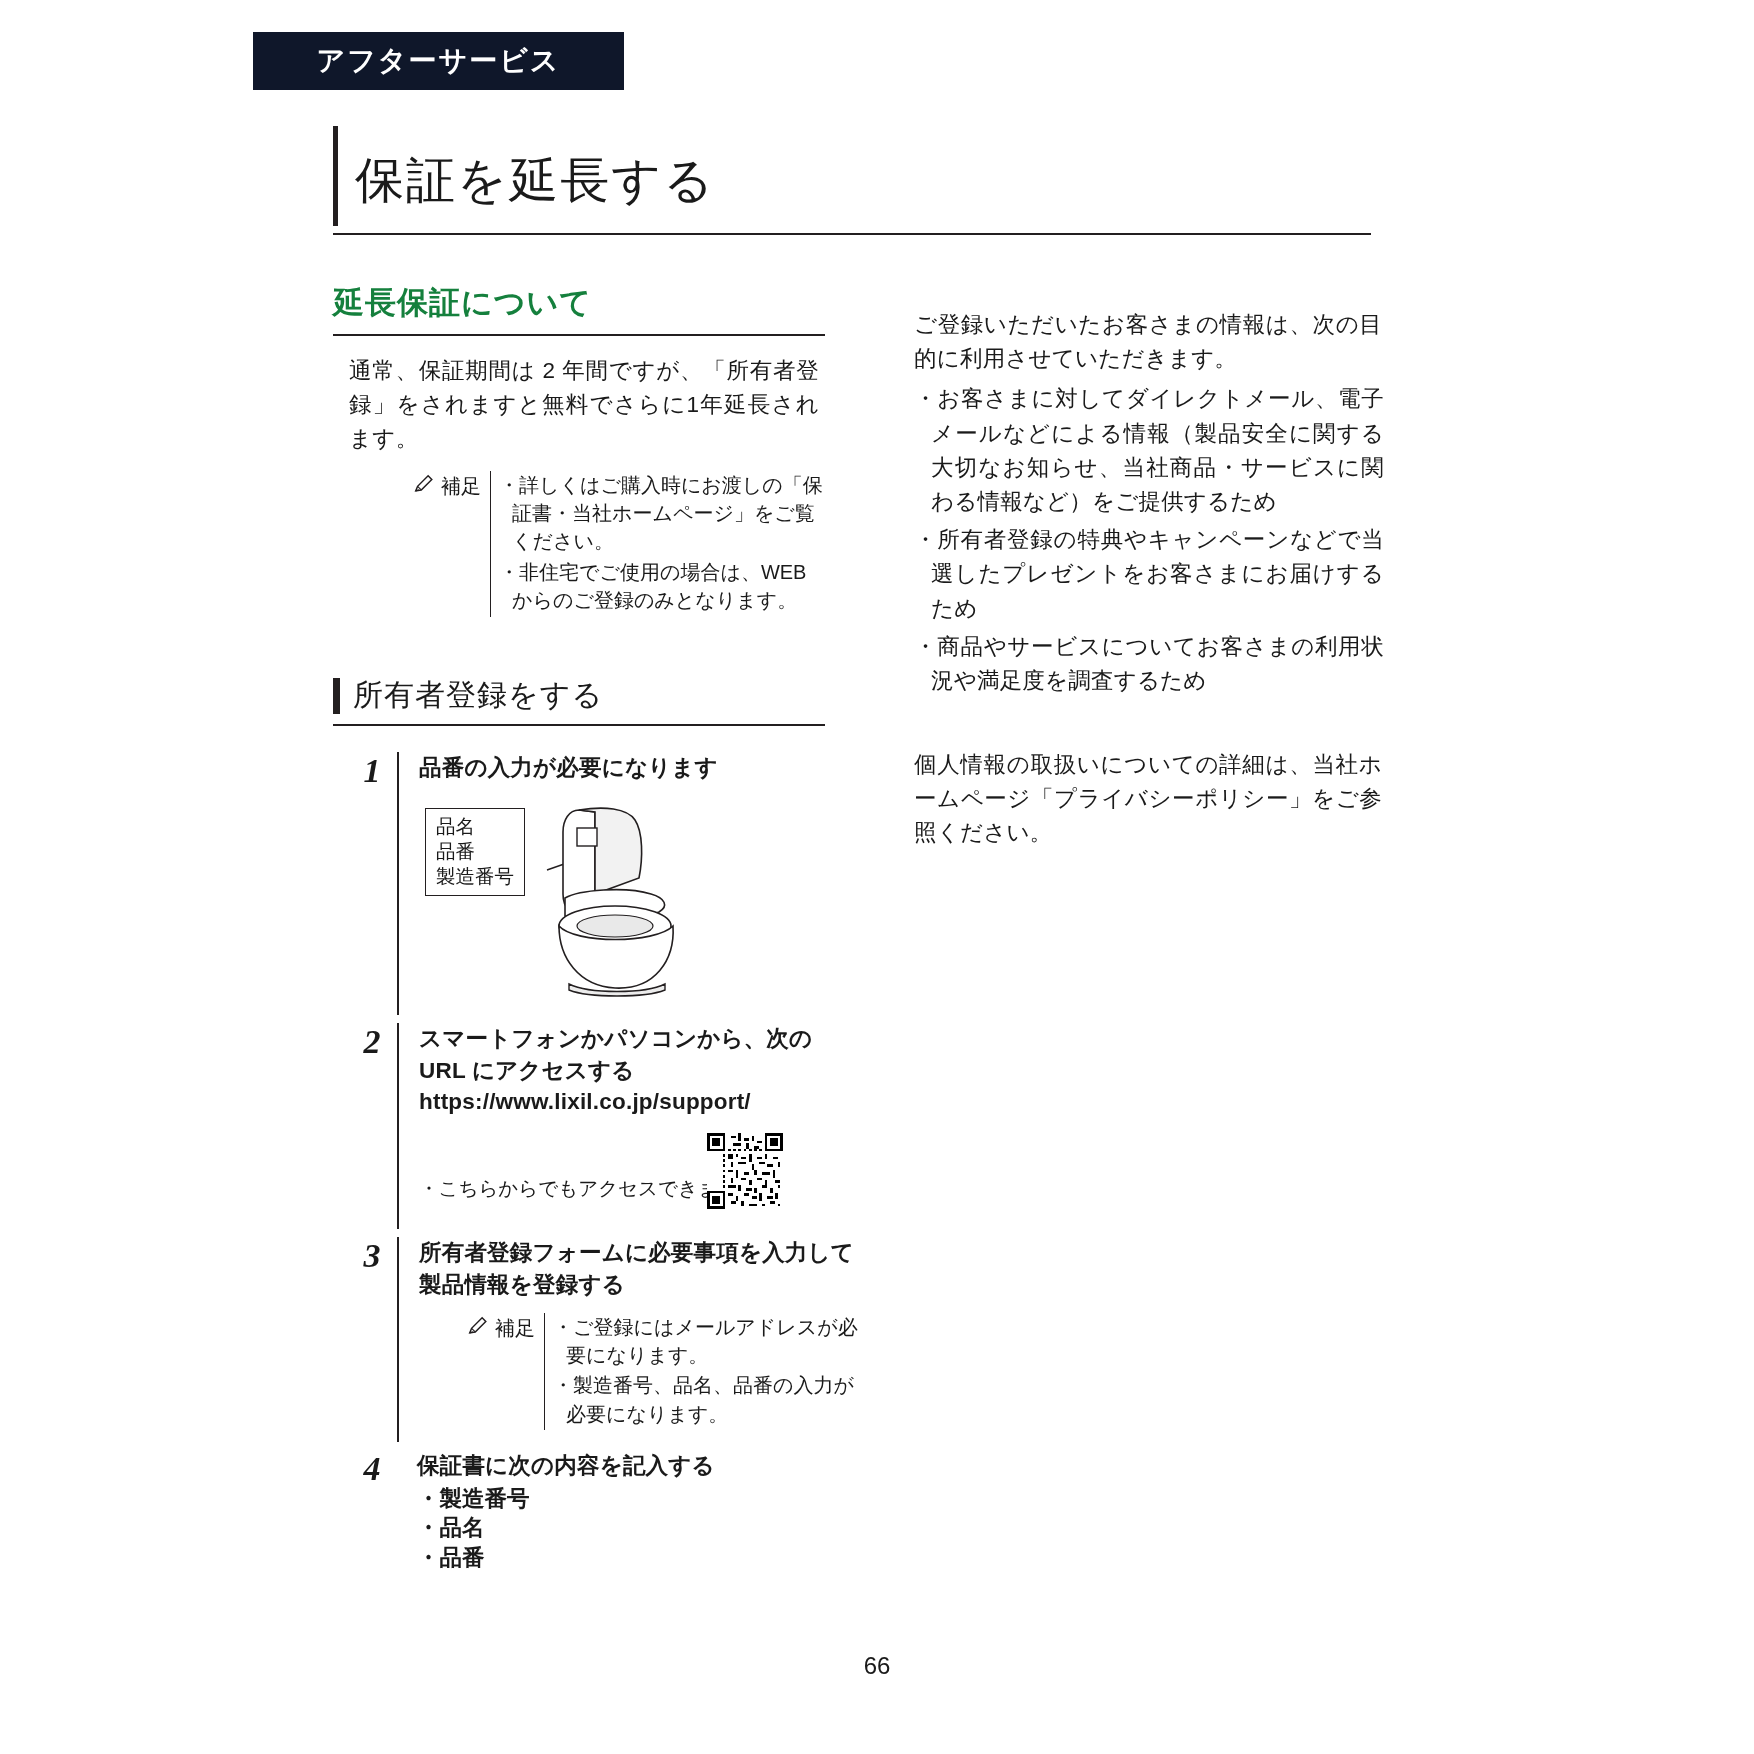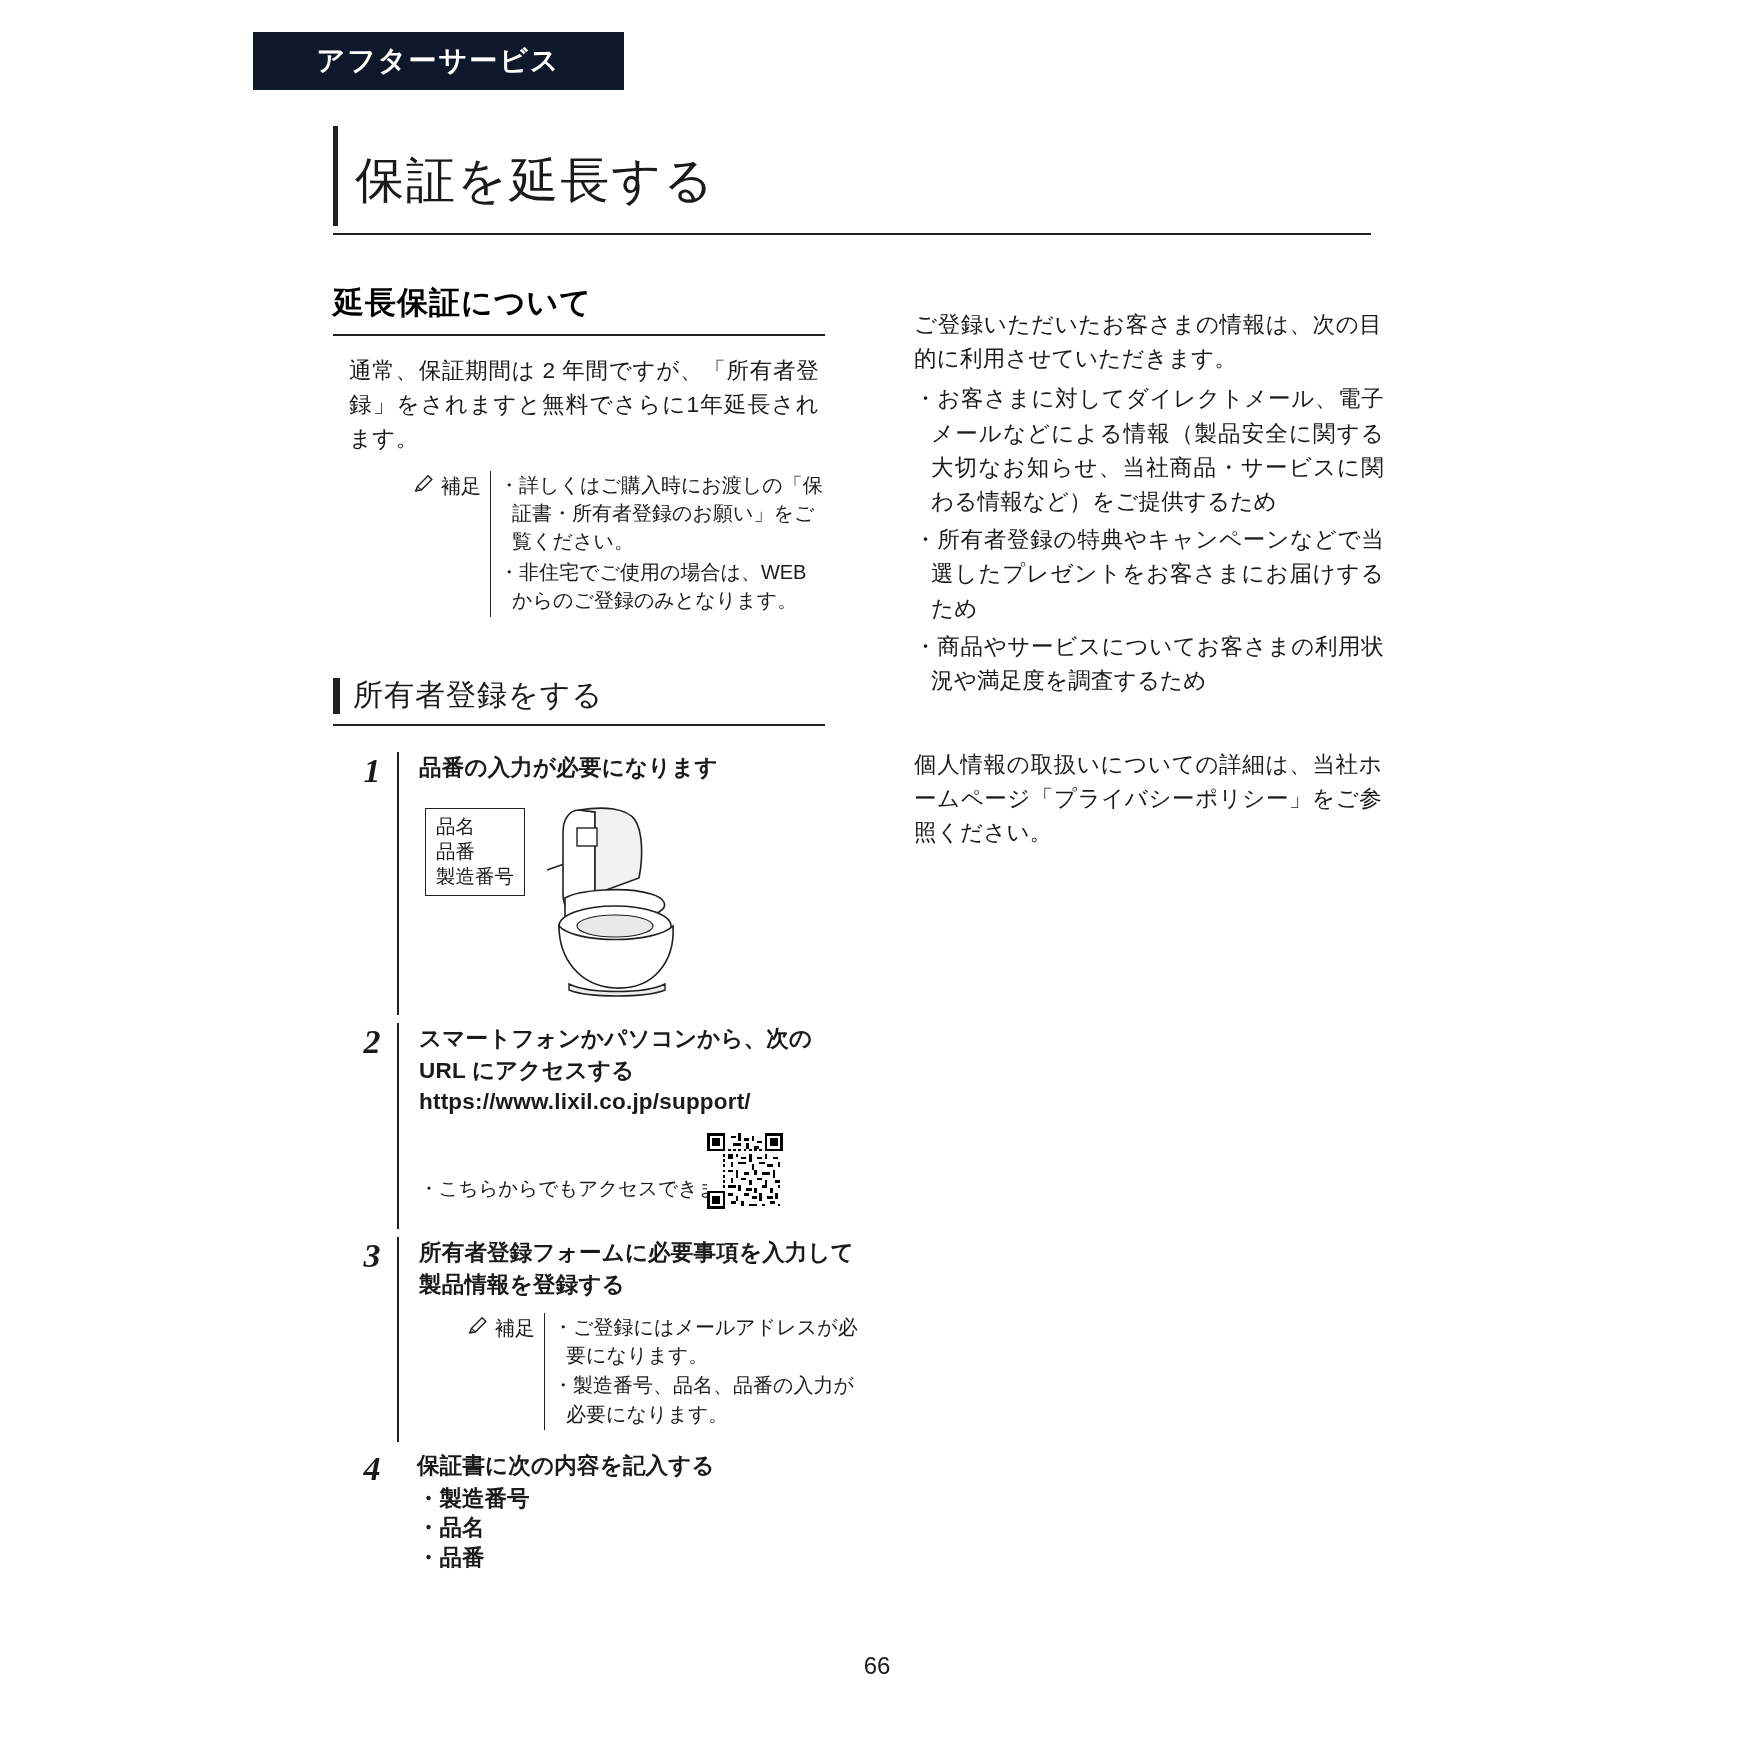--- a/index.html
+++ b/index.html
@@ -72,21 +72,21 @@
   
   .left-col {
     position: absolute;
     left: 333px;
     top: 282px;
     width: 500px;
   }
   .sub-head {
     font-size: 31px;
     letter-spacing: 1px;
-    color: #000000;
+    color: #15803d;
     margin: 0;
     font-family: Liberation Serif, serif;
   }
   .sub-head-rule {
     width: 492px;
     height: 2px;
     background: #231f20;
     margin-top: 10px;
   }
   .para {
@@ -350,21 +350,21 @@
           <svg width="22" height="22" viewBox="0 0 24 24" aria-hidden="true">
             <path d="M3 19.5 L5 14.5 L16.5 3 L20.5 7 L9 18.5 Z" fill="none" stroke="#231f20" stroke-width="1.6"></path>
             <path d="M5 14.5 L9 18.5" fill="none" stroke="#231f20" stroke-width="1.2"></path>
             <path d="M3 19.5 L6.4 18.4" fill="none" stroke="#231f20" stroke-width="1.2"></path>
           </svg>
         </span>
         <span>補足</span>
       </div>
       <div class="note-list">
         <ul>
-          <li>詳しくはご購入時にお渡しの「保証書・所有者登録のお願い」をご覧ください。</li>
+          <li>詳しくはご購入時にお渡しの「保証書・当社ホームページ」をご覧ください。</li>
           <li>非住宅でご使用の場合は、WEB からのご登録のみとなります。</li>
         </ul>
       </div>
     </div>
 
     <div class="bar-head">
       <div class="bar"></div>
       <div class="bar-text">所有者登録をする</div>
       <div class="bar-rule"></div>
     </div>

